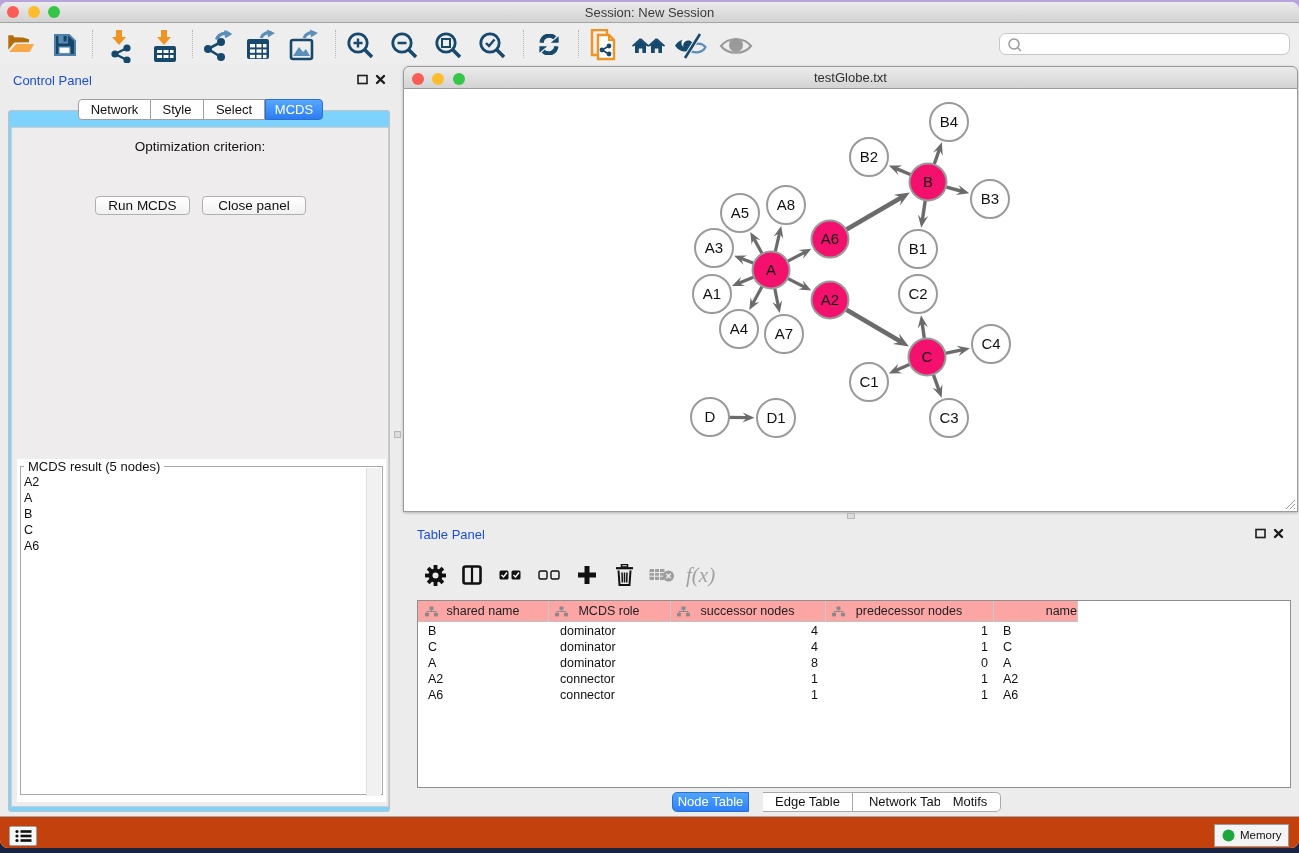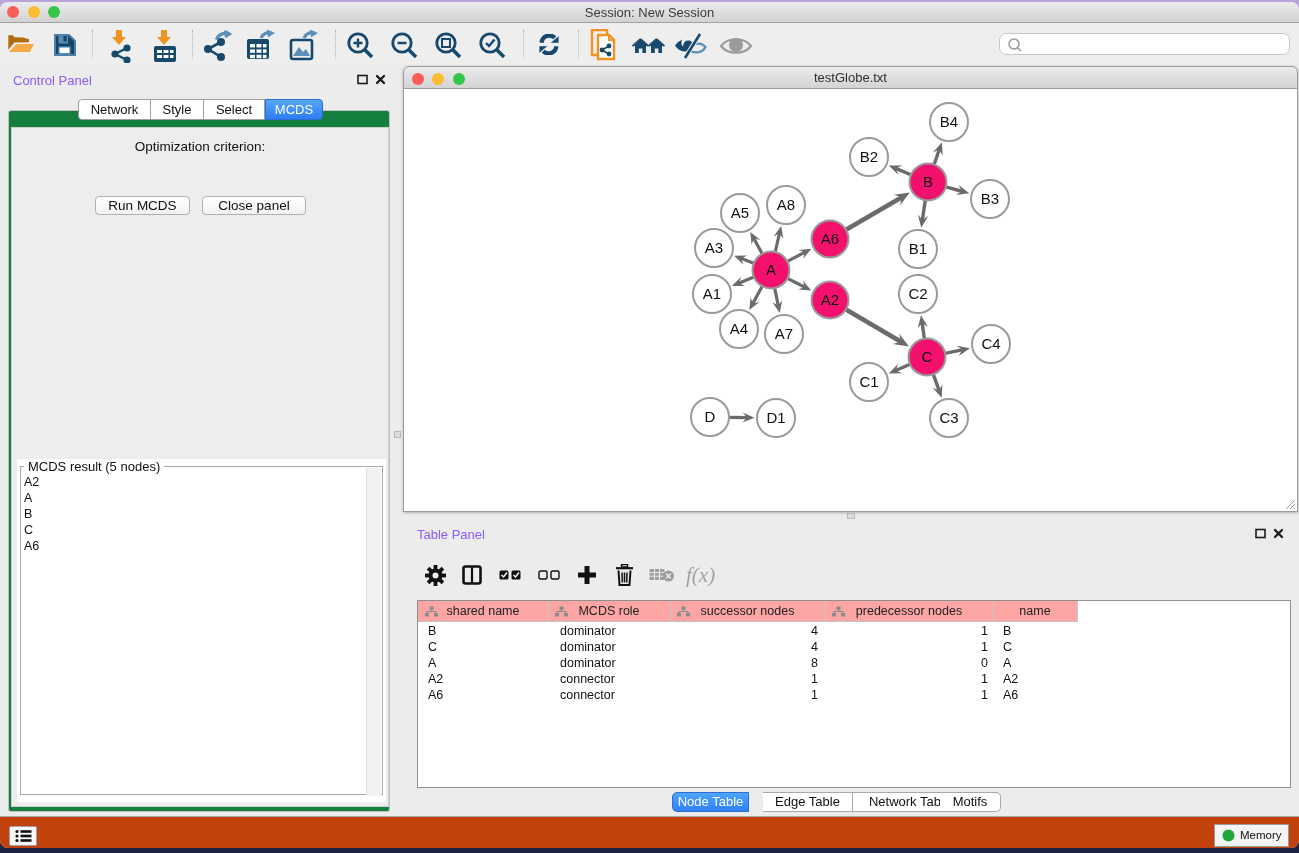--- a/index.html
+++ b/index.html
@@ -8,23 +8,23 @@
 .abs { position:absolute; }
 #desktop-top { left:0; top:0; width:1299px; height:12px; background:#b7a4da; }
 #appwin { left:0; top:2px; width:1299px; height:846px; background:#ececec; border-radius:8px; overflow:hidden; }
 #titlebar { left:0; top:0; width:1299px; height:21px; background:linear-gradient(#ebebeb,#d2d2d2); border-bottom:1px solid #a3a3a3; }
 #titlebar .title { width:100%; text-align:center; font-size:13px; color:#3a3a3a; line-height:21px; }
 .tl { border-radius:50%; width:12px; height:12px; top:4px; }
 #toolbar { left:0; top:22px; width:1299px; height:40px; background:#eeeeee; }
 .tsep { top:6px; width:1px; height:28px; border-left:1px dotted #b5b5b5; }
 #searchbox { left:999px; top:9px; width:291px; height:22px; background:#fff; border:1px solid #c6c6c6; border-radius:7px; }
 #cpanel { left:0; top:62px; width:393px; height:754px; background:#ececec; }
-.paneltitle { font-size:13px; color:#8b5cf6; }
+.paneltitle { font-size:13px; color:#1d4ed8; }
 .tab { top:35px; height:21px; background:#fff; border:1px solid #9f9f9f; font-size:13px; color:#111; text-align:center; line-height:20px; z-index:5; }
-#tabpanel { left:8px; top:46px; width:382px; height:702px; background:#15803d; border:1px solid #c2c0c0; border-radius:3px; }
+#tabpanel { left:8px; top:46px; width:382px; height:702px; background:#7dd3fc; border:1px solid #c2c0c0; border-radius:3px; }
 #innerpanel { left:2px; top:16px; width:378px; height:680px; background:#eeecec; border:1px solid #cfcdcd; }
 #combo { left:33px; top:35px; width:312px; height:20px; background:#fff; border:1px solid #a9a9a9; border-radius:5px; font-size:13.5px; color:#111; line-height:18px; padding-left:11px; }
 #combobtn { right:-1px; top:-1px; width:20px; height:20px; border-radius:0 5px 5px 0; background:linear-gradient(#5aacfd,#2a7bf0); }
 .btn { top:68px; height:19px; background:linear-gradient(#ffffff,#f1f1f1); border:1px solid #b0b0b0; border-radius:4px; font-size:13.5px; color:#111; text-align:center; line-height:17px; }
 #listwrap { left:5px; top:331px; width:369px; height:343px; background:#fff; }
 #listbox { left:3px; top:7px; width:363px; height:329px; border:1px solid #a9a9a9; background:#fff; }
 #listlabel { left:3px; top:-8px; background:#fff; padding:0 4px; font-size:13px; color:#111; }
 .listitem { left:3px; font-size:12.5px; color:#111; }
 #lscroll { right:1px; top:1px; width:15px; height:328px; background:#f1f1f1; border-left:1px solid #e0e0e0; }
 #netwin { left:403px; top:64px; width:895px; height:446px; border-radius:6px 6px 2px 2px; box-shadow:0 1px 3px rgba(0,0,0,0.25); }
@@ -404,21 +404,21 @@
         <svg width="13" height="12" style="position:absolute;top:5px;left:414px">
             <g fill="#8a8a8a">
               <rect x="4.5" y="0.5" width="4" height="3.4"></rect>
               <rect x="0" y="7" width="4" height="3.4"></rect>
               <rect x="9" y="7" width="4" height="3.4"></rect>
             </g>
             <path d="M6.5 4 L6.5 5.5 M2 7 L2 5.5 L11 5.5 L11 7" stroke="#8a8a8a" stroke-width="1" fill="none"></path>
           </svg>
         <div class="abs hlabel" style="left:407px;width:168px;">predecessor nodes</div>
         <div class="abs hsep" style="left:407px;"></div>
-        <div class="abs hlabel" style="left:575px;width:84px;">name</div>
+        <div class="abs hlabel" style="left:575px;width:84px;text-align:right;">name</div>
         <div class="abs hsep" style="left:575px;"></div>
         <div class="abs hsep" style="left:659px;"></div>
       </div>
       <div class="cell" style="left:10px;top:23px">B</div>
       <div class="cell" style="left:142px;top:23px">dominator</div>
       <div class="cell" style="left:330px;top:23px;width:70px;text-align:right">4</div>
       <div class="cell" style="left:500px;top:23px;width:70px;text-align:right">1</div>
       <div class="cell" style="left:585px;top:23px">B</div>
       <div class="cell" style="left:10px;top:39px">C</div>
       <div class="cell" style="left:142px;top:39px">dominator</div>

